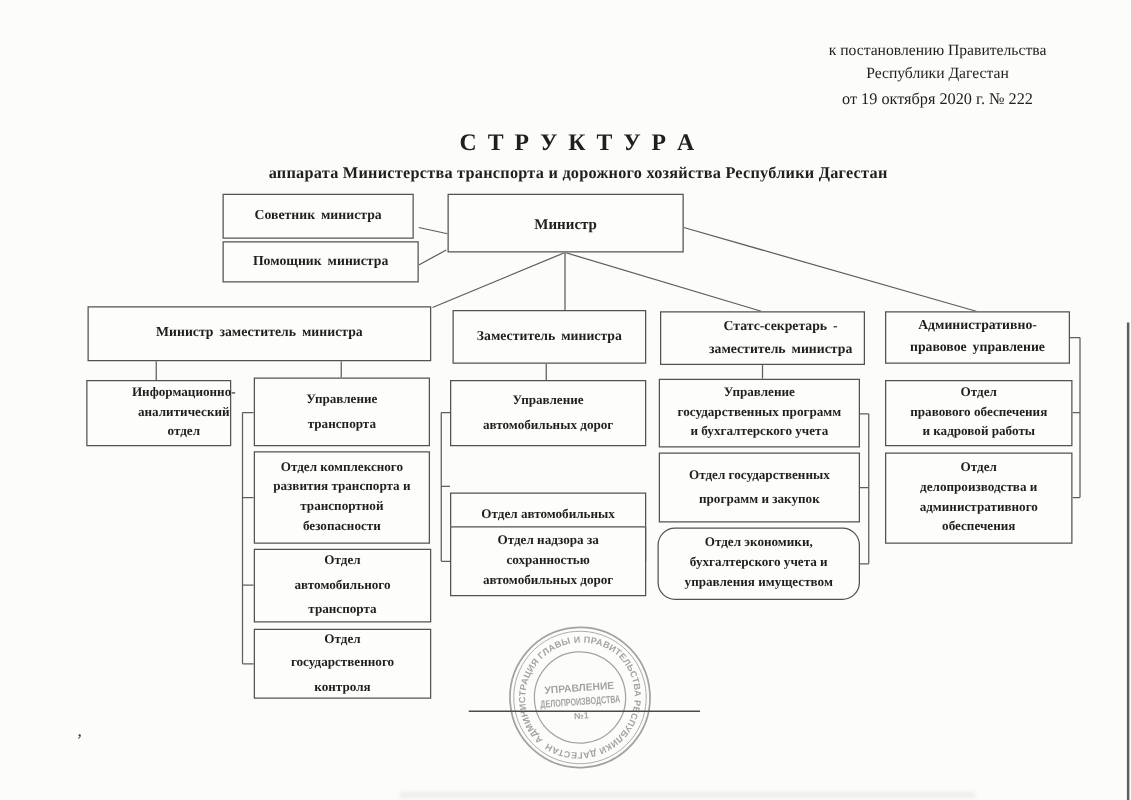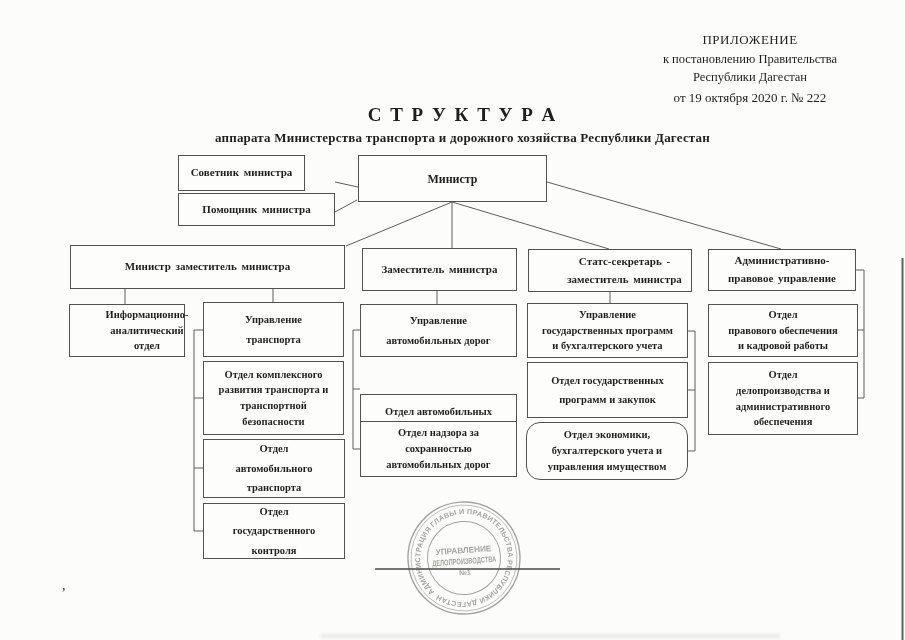--- a/index.html
+++ b/index.html
@@ -47,21 +47,20 @@
   .stray-mark{left:62px; top:578px; font-size:14px; color:#333;}
   .bottom-smudge{left:320px; top:634px; width:460px; height:4px;
                  background:#c9c9c4; opacity:.35; filter:blur(1.5px);}
 </style>
 </head>
 <body>
 
 <div class="page">
 
   <div class="abs doc-header">
-    <div class="h-line1">ПРИЛОЖЕНИЕ</div>
     <div class="h-line2">к постановлению Правительства</div>
     <div class="h-line3">Республики Дагестан</div>
     <div class="h-line4">от 19 октября 2020 г. № 222</div>
   </div>
 
   <div class="abs doc-title">
     <div class="t-line1">С Т Р У К Т У Р А</div>
     <div class="t-line2">аппарата Министерства транспорта и дорожного хозяйства Республики Дагестан</div>
   </div>
 
@@ -88,21 +87,21 @@
       <path d="M695 331 V451 M688 331 H695 M688 390 H695 M688 451 H695"></path>
 
       <path d="M864 270 V398 M856 270 H864 M858 330 H864 M858 398 H864"></path>
     </g>
 
     <line x1="375" y1="569" x2="560" y2="569" stroke="#4a4a4a" stroke-width="1.3"></line>
 
     <line x1="902.5" y1="258" x2="902.5" y2="640" stroke="#383838" stroke-width="2" opacity="0.8"></line>
   </svg>
 
-  <div class="box fs11" style="left:178px;top:155px;width:127px;height:36px;">Советник министра</div>
+  <div class="box fs11" style="left:178px;top:155px;width:153px;height:36px;">Советник министра</div>
   <div class="box fs11" style="left:178px;top:193px;width:157px;height:33px;">Помощник министра</div>
   <div class="box fs12" style="left:358px;top:155px;width:189px;height:47px;">Министр</div>
 
   <div class="box fs11" style="left:70px;top:245px;width:275px;height:44px;">Министр заместитель министра</div>
   <div class="box fs11" style="left:362px;top:248px;width:155px;height:43px;">Заместитель министра</div>
   <div class="box fs11" style="left:528px;top:249px;width:164px;height:43px;padding-left:33px;">Статс-секретарь -
 заместитель министра</div>
   <div class="box fs11" style="left:708px;top:249px;width:148px;height:42px;">Административно-
 правовое управление</div>
 

